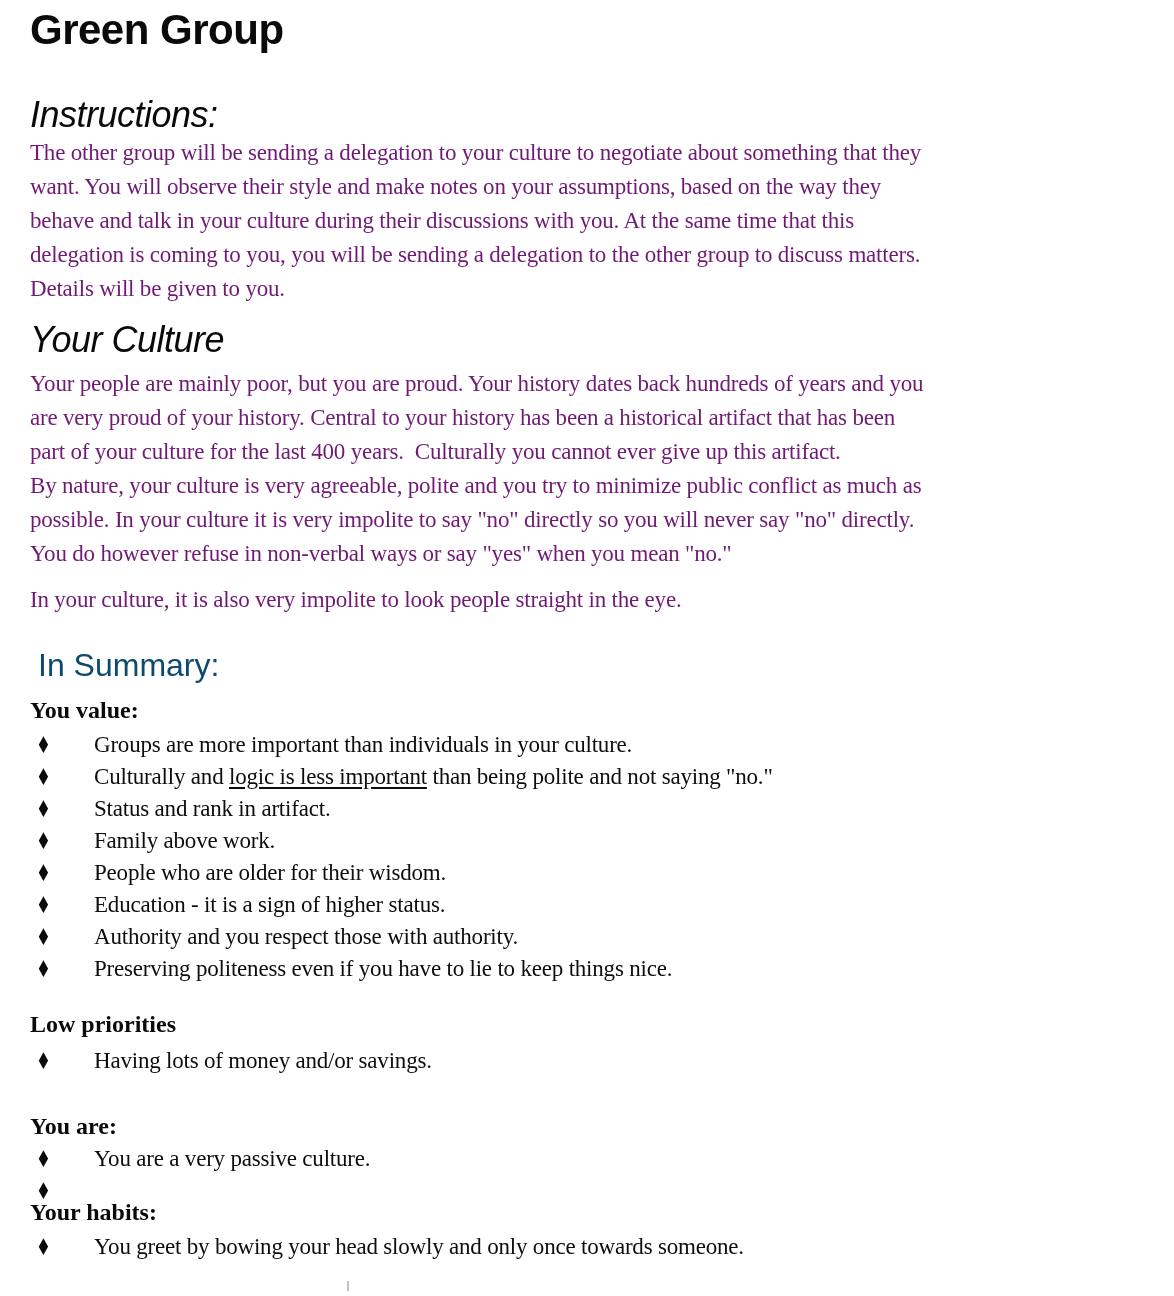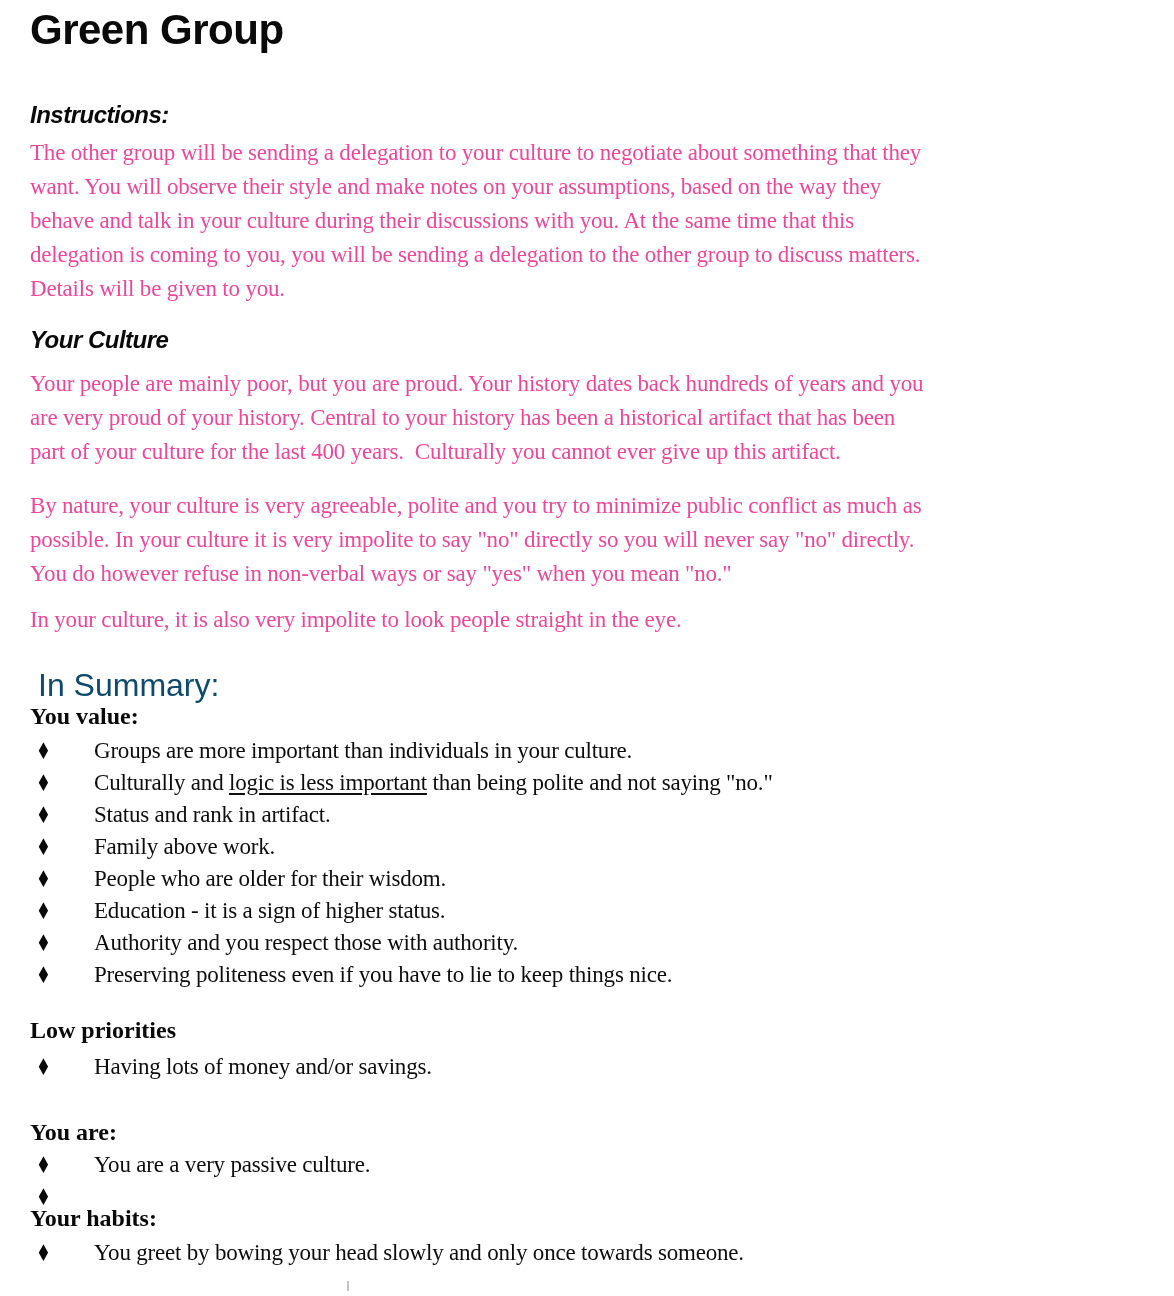--- a/index.html
+++ b/index.html
@@ -23,67 +23,67 @@
     font-weight: bold;
     font-size: 42px;
     line-height: 44px;
     letter-spacing: -0.5px;
     margin: 8px 0 0 0;
     color: #0a0a0a;
   }
 
   .section-heading {
     font-family: "Liberation Sans", "DejaVu Sans", sans-serif;
-    font-weight: bold;
+    font-weight: normal;
     font-style: italic;
-    font-size: 24px;
+    font-size: 36px;
     line-height: 34px;
     letter-spacing: -0.5px;
     margin: 0;
     color: #0a0a0a;
   }
 
   #instructions-heading { margin-top: 46px; }
   #your-culture-heading { margin-top: 17px; }
 
   .body-text {
     font-family: "Liberation Serif", "DejaVu Serif", serif;
     font-size: 23px;
     line-height: 34px;
     letter-spacing: -0.2px;
     margin: 0;
     max-width: 1122px;
     white-space: pre-wrap;
-    color: #ec4899;
+    color: #701a75;
   }
 
   #instructions-body { margin-top: 4px; }
   #culture-p1 { margin-top: 10px; }
-  #culture-p2 { margin-top: 20px; }
+  #culture-p2 { }
   #culture-p3 { margin-top: 12px; }
 
   .summary-heading {
     font-family: "Liberation Sans", "DejaVu Sans", sans-serif;
     font-weight: 400;
     font-size: 32px;
     line-height: 36px;
     margin: 30px 0 0 8px;
     color: #0c4a6e;
   }
 
   .sub-heading {
     font-family: "Liberation Serif", "DejaVu Serif", serif;
     font-weight: bold;
     font-size: 24px;
     line-height: 26px;
     margin: 0;
     color: #0a0a0a;
   }
 
-  #you-value-heading   { }
+  #you-value-heading   { margin-top: 14px; }
   #low-priorities-heading { margin-top: 26px; }
   #you-are-heading     { margin-top: 36px; }
   #your-habits-heading { margin-top: 24px; }
 
   .diamond-list {
     list-style: none;
     margin: 0;
     padding: 0;
   }
   #you-value-list     { margin-top: 6px; }

